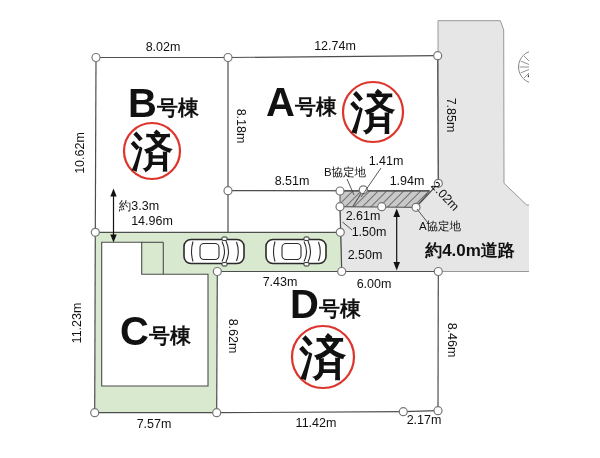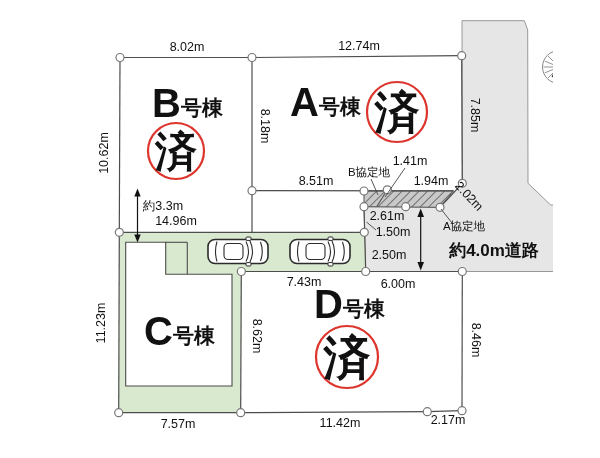--- a/index.html
+++ b/index.html
@@ -1,16 +1,16 @@
 <!DOCTYPE html>
 <html><head>
 <meta charset="utf-8">
 <style>
   html,body{margin:0;padding:0;background:#fff;}
-  .stage{width:529px;height:458px;position:relative;background:#fff;overflow:hidden;margin-left:24px;}
+  .stage{width:529px;height:458px;position:relative;background:#fff;overflow:hidden;}
   svg{display:block;}
   text{font-family:"Liberation Sans","DejaVu Sans",sans-serif;fill:#111;}
   .dim{font-size:12.5px;}
   .jp{font-size:11.5px;}
   .roadlbl{font-size:17px;font-weight:600;}
   .plotletter{font-size:40px;font-weight:bold;}
   .plotsuffix{font-size:21px;font-weight:bold;}
   .stamp{font-weight:bold;}
   .north{font-size:14px;font-weight:bold;font-style:italic;}
 </style>

